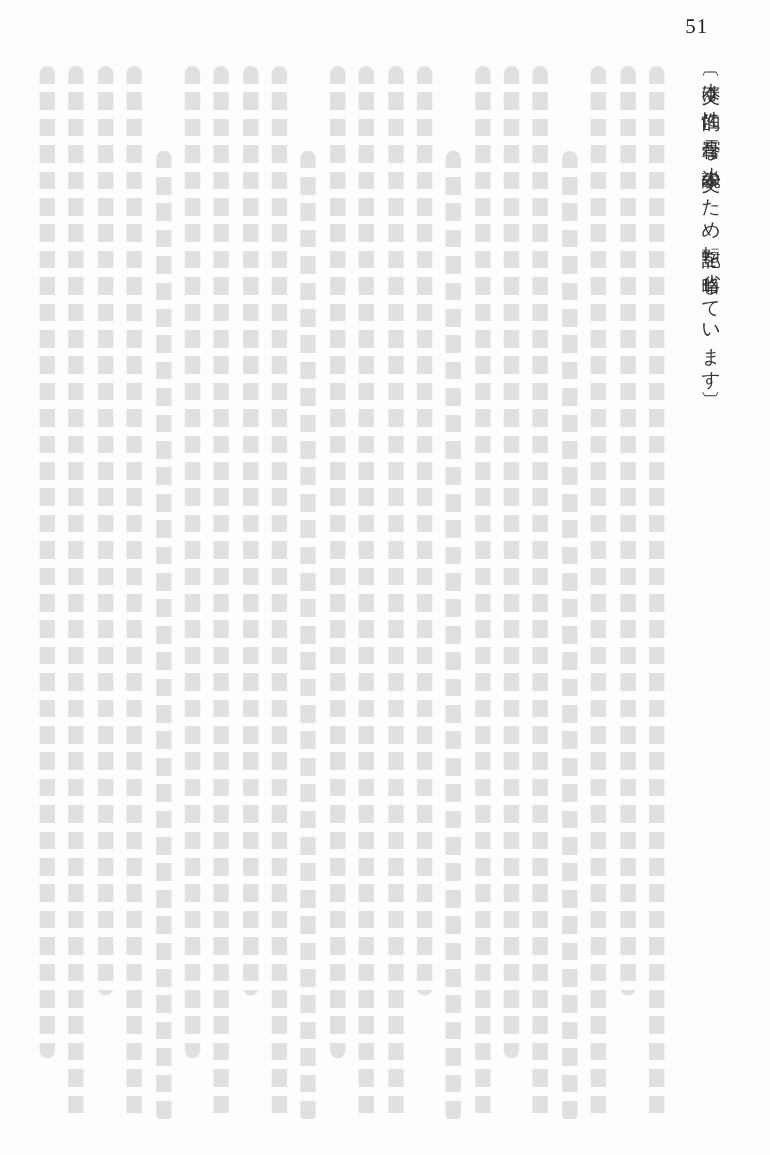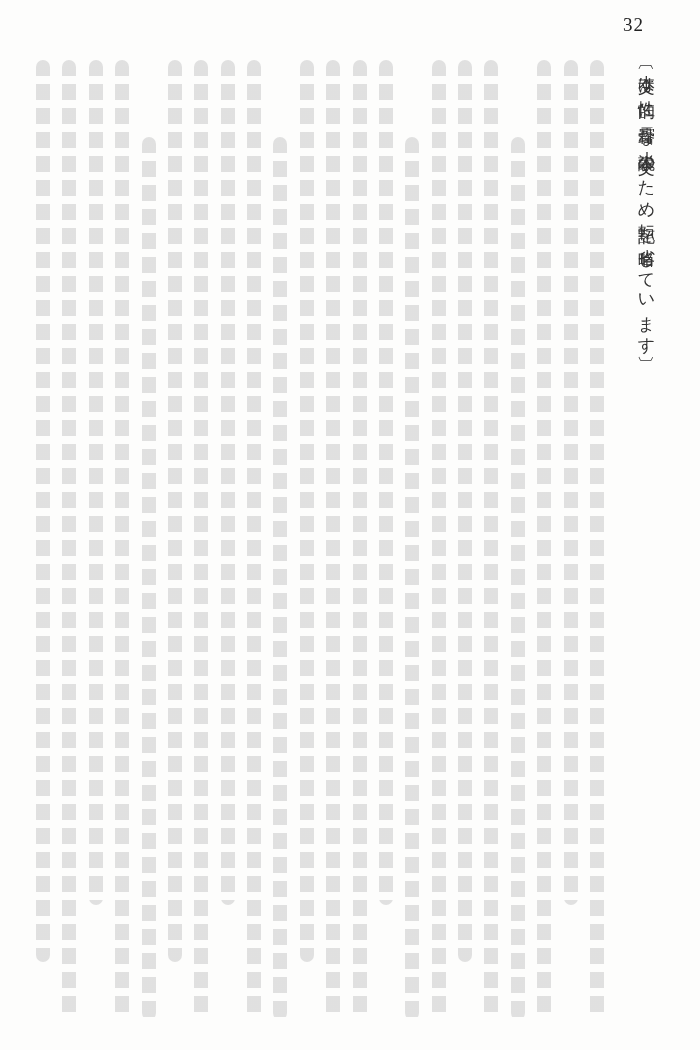--- a/index.html
+++ b/index.html
@@ -74,21 +74,21 @@
   .redacted-line.short-a { height: 88%; align-self: flex-start; }
   .redacted-line.short-b { height: 94%; align-self: flex-start; }
   .redacted-line.full    { height: 100%; }
   .redacted-line.indent  { height: 92%; align-self: flex-end; }
 </style>
 </head>
 <body>
 
 <div class="page">
 
-  <div class="page-number">32</div>
+  <div class="page-number">51</div>
 
   <div class="redacted-columns">
     <div class="redacted-line full"></div>
     <div class="redacted-line short-a"></div>
     <div class="redacted-line full"></div>
     <div class="redacted-line indent"></div>
     <div class="redacted-line full"></div>
     <div class="redacted-line short-b"></div>
     <div class="redacted-line full"></div>
     <div class="redacted-line indent"></div>

